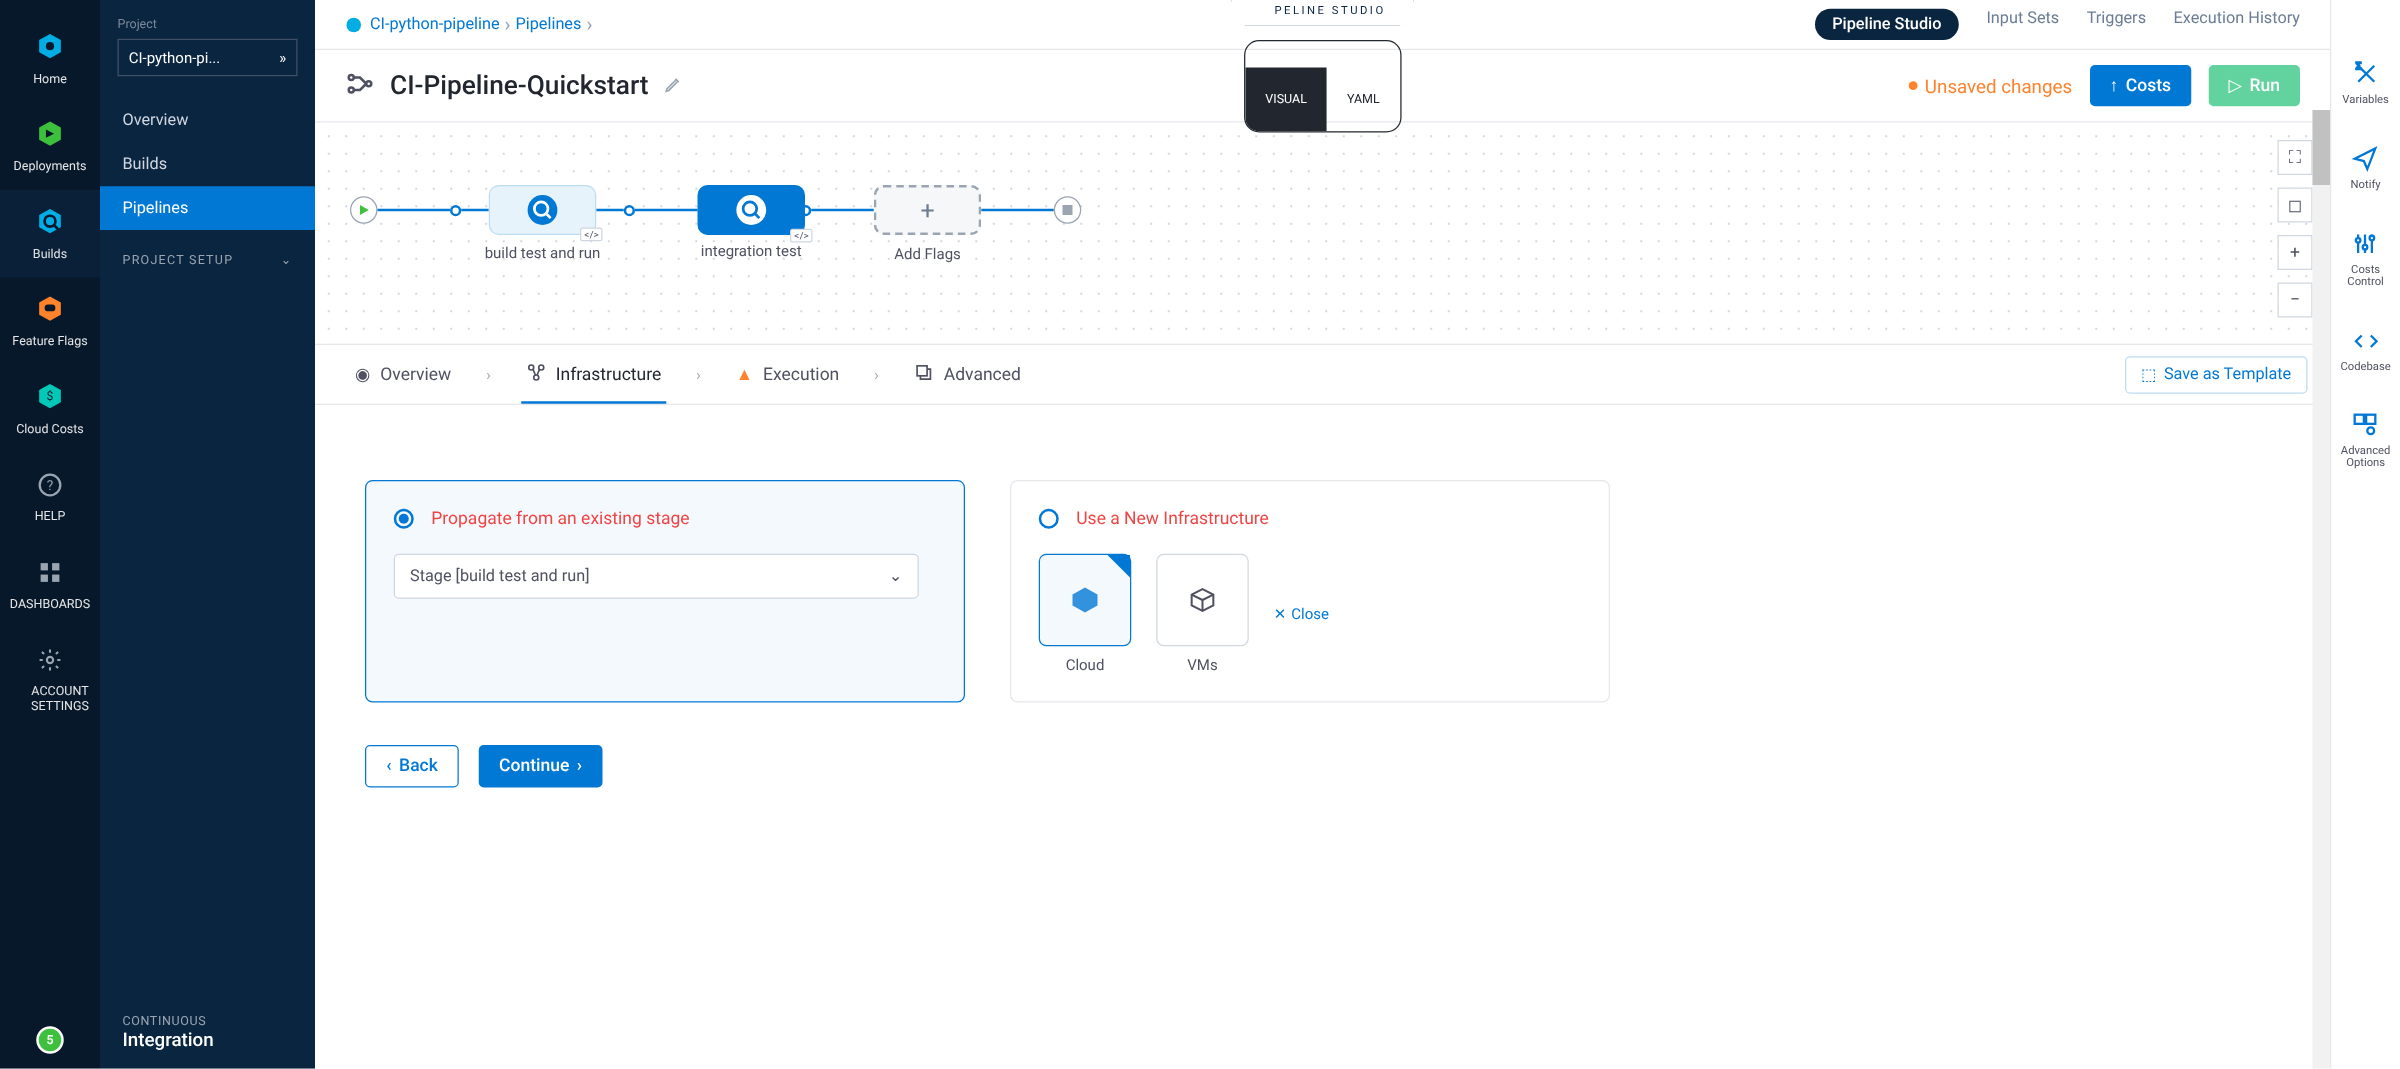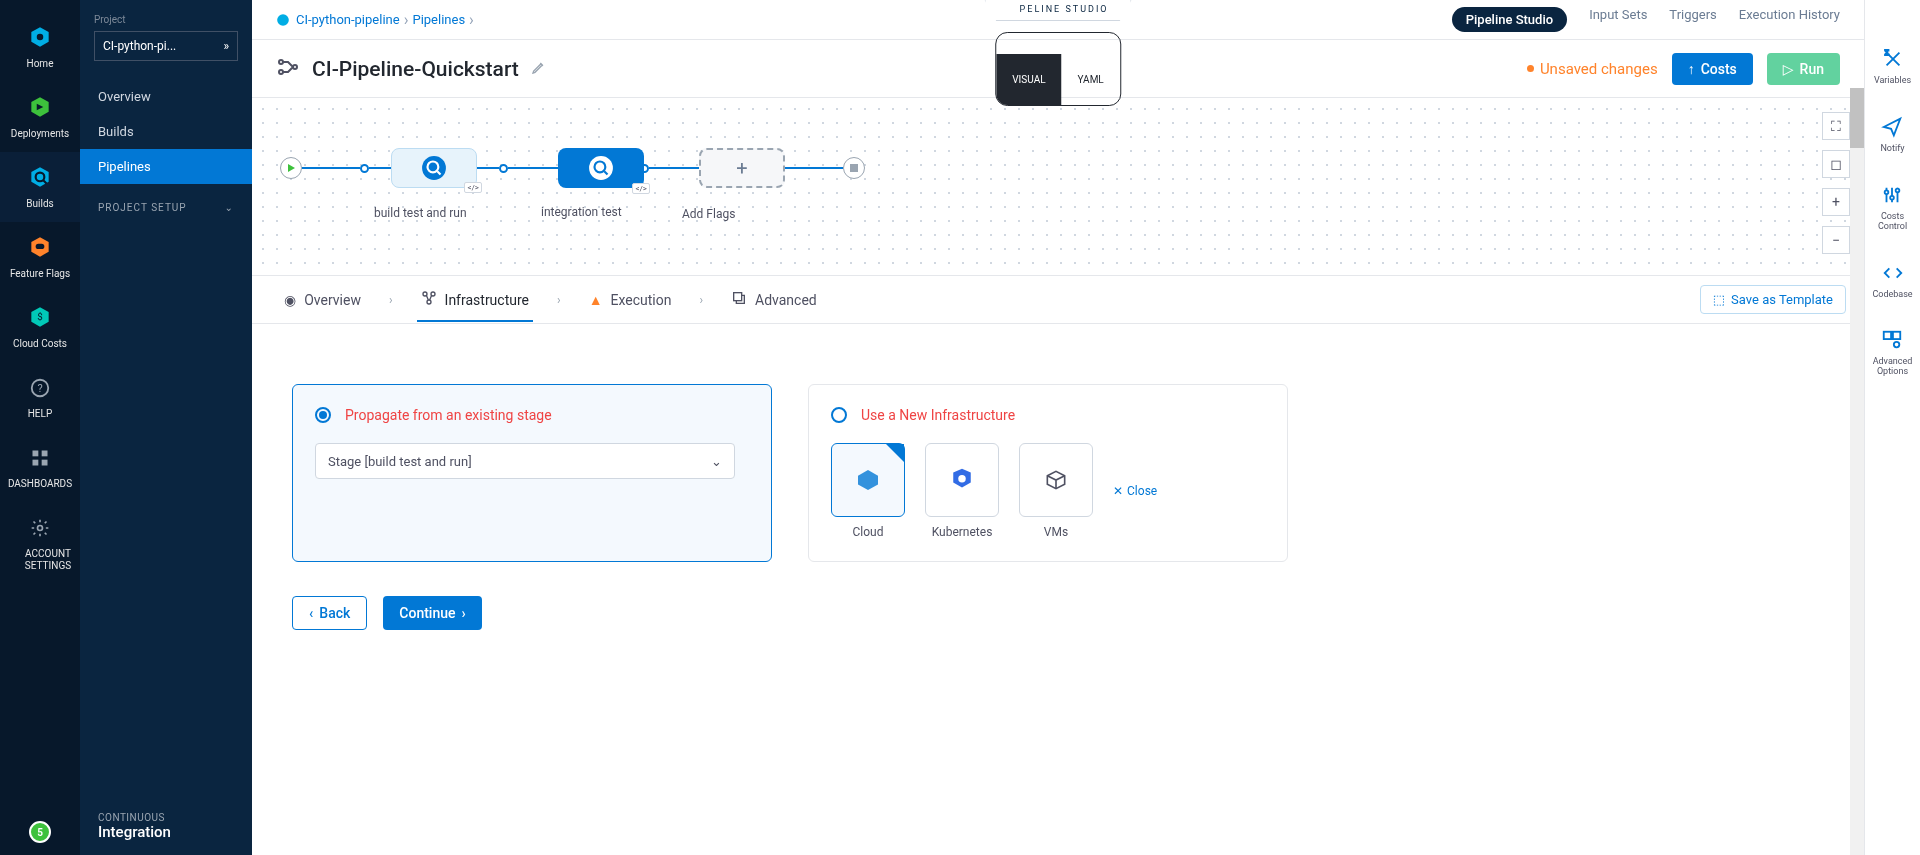--- a/index.html
+++ b/index.html
@@ -57,21 +57,21 @@
 .canvas { height:178px; position:relative; border-bottom:1px solid #e5e7eb; overflow:hidden;}
 .dotgrid { position:absolute; inset:0; background-image:radial-gradient(#d0d7e0 1px, transparent 1px); background-size:14px 14px; background-position:4px 4px;}
 .flow { position:absolute; top:50px; left:28px; display:flex; align-items:center;}
 .node-circle { width:22px; height:22px; border-radius:50%; border:1px solid #9aa5b1; background:#fff; display:flex; align-items:center; justify-content:center;}
 .node-dot { width:9px; height:9px; border-radius:50%; border:2px solid #0278d5; background:#fff;}
 .flow-line { height:2px; background:#0278d5; width:50px;}
 .stage-box { width:86px; height:40px; border-radius:8px; display:flex; align-items:center; justify-content:center; position:relative;}
 .stage-box.normal { background:#e7f3fb; border:1px solid #bcdcf2;}
 .stage-box.active { background:#0278d5;}
 .stage-box.add { background:#f6f7f9; border:2px dashed #9aa5b1; width:86px;}
-.stage-sublabel { position:absolute; top:46px; width:120px; font-size:12px; color:#4f5162; left:50%; transform:translateX(-50%);margin-top:11px;}
+.stage-sublabel { position:absolute; top:46px; width:120px; text-align:center; font-size:12px; color:#4f5162; left:50%; transform:translateX(-50%);}
 .canvas-tools { position:absolute; right:14px; top:14px; display:flex; flex-direction:column; gap:10px;}
 .ctool { width:28px; height:28px; border:1px solid #d0d7e0; background:#fff; display:flex; align-items:center; justify-content:center; cursor:pointer; color:#4f5162; font-size:14px;}
 .code-corner { position:absolute; bottom:-6px; right:-6px; font-size:8px; color:#4f5162; background:#fff; border:1px solid #d0d7e0; border-radius:2px; padding:0 2px;}
 
 
 .stagetabs { height:48px; display:flex; align-items:center; padding:0 18px; border-bottom:1px solid #e5e7eb; gap:4px;}
 .st-item { display:flex; align-items:center; gap:8px; padding:12px 14px; font-size:14px; color:#4f5162; cursor:pointer; position:relative;}
 .st-item.active { color:#22272f;}
 .st-item.active::after { content:""; position:absolute; bottom:-1px; left:10px; right:10px; height:2px; background:#0278d5;}
 .st-chev { color:#9aa5b1; font-size:12px; margin:0 10px;}
@@ -379,29 +379,20 @@
           <div class="infra-card">
             <div class="infra-box sel">
                 <svg width="30" height="30" viewBox="0 0 24 24">
                   <path fill="#0278d5" d="M12 4l8 4.5v7L12 20l-8-4.5v-7z" opacity="0.8"></path>
                 </svg>
               </div>
             <div class="infra-lbl">Cloud</div>
           </div>
           <div class="infra-card">
             <div class="infra-box">
-                <svg width="30" height="30" viewBox="0 0 24 24">
-                  <path fill="#326ce5" d="M12 3l7 3v8l-7 4-7-4V6z"></path>
-                  <circle cx="12" cy="11" r="3" fill="#fff"></circle>
-                </svg>
-              </div>
-            <div class="infra-lbl">Kubernetes</div>
-          </div>
-          <div class="infra-card">
-            <div class="infra-box">
                 <svg width="26" height="26" viewBox="0 0 24 24" fill="none" stroke="#4f5162" stroke-width="1.5">
                   <path d="M4 8l8-4 8 4v8l-8 4-8-4z"></path>
                   <path d="M4 8l8 4 8-4M12 12v8"></path>
                 </svg>
               </div>
             <div class="infra-lbl">VMs</div>
           </div>
           <div class="close-link">
             <span>✕</span>
             <span>Close</span>

